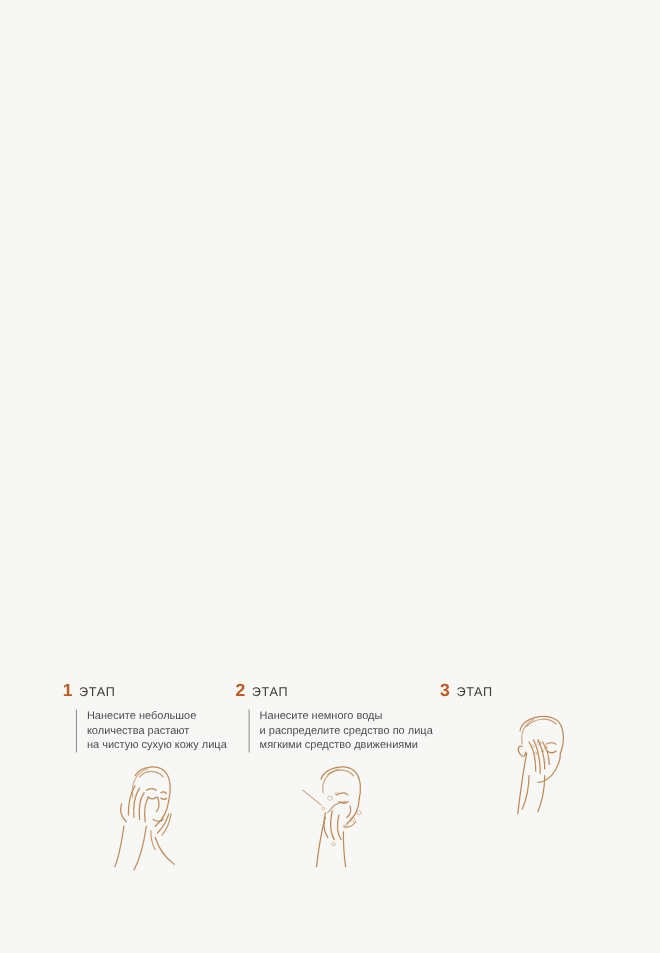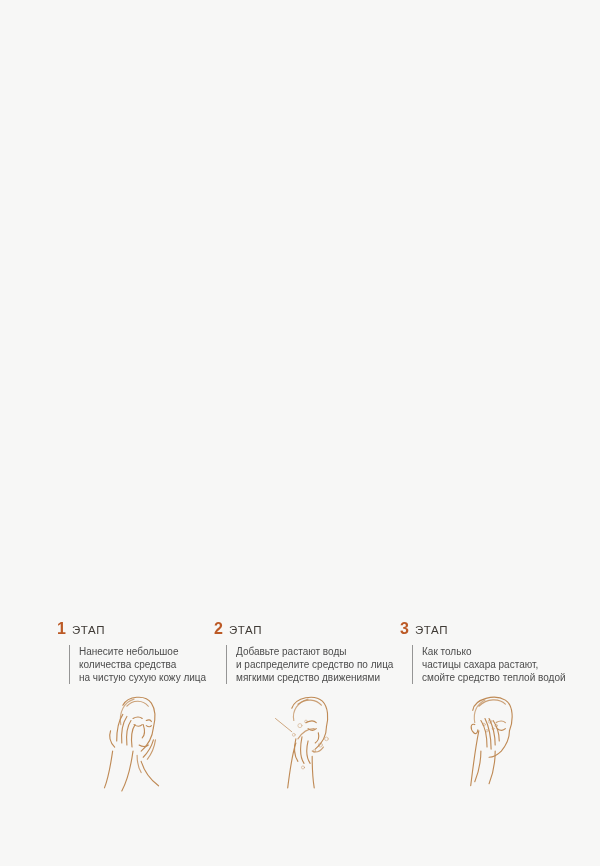--- a/index.html
+++ b/index.html
@@ -65,21 +65,21 @@
 </head>
 <body>
 
 <section class="step step-1">
   <div class="step-header">
     <span class="step-number">1</span>
     <span class="step-label">ЭТАП</span>
   </div>
   <div class="step-text">
     <div>Нанесите небольшое</div>
-    <div>количества средства</div>
+    <div>количества растают</div>
     <div>на чистую сухую кожу лица</div>
   </div>
   <div class="step-illustration">
     <svg width="72" height="102" viewBox="0 0 70 100" fill="none" stroke="#bf8a55" stroke-width="1.1" stroke-linecap="round" stroke-linejoin="round">
 
       <path d="M26,11 C31,2 48,0 54,9 C58,15 58,25 56,33"></path>
       <path d="M30,12 C36,5 46,6 51,12" opacity="0.8"></path>
       <path d="M24,30 C22,18 27,8 37,5" opacity="0.7"></path>
 
       <path d="M56,33 C55,42 51,50 44,56"></path>
@@ -108,21 +108,21 @@
     </svg>
   </div>
 </section>
 
 <section class="step step-2">
   <div class="step-header">
     <span class="step-number">2</span>
     <span class="step-label">ЭТАП</span>
   </div>
   <div class="step-text">
-    <div>Добавьте растают воды</div>
+    <div>Нанесите немного воды</div>
     <div>и распределите средство по лица</div>
     <div>мягкими средство движениями</div>
   </div>
   <div class="step-illustration">
     <svg width="72" height="102" viewBox="0 0 70 100" fill="none" stroke="#bf8a55" stroke-width="1.1" stroke-linecap="round" stroke-linejoin="round">
 
       <path d="M8,24 L24,37" stroke-width="0.9" opacity="0.8"></path>
 
       <path d="M24,14 C28,3 46,0 54,7 C60,13 60,24 58,32"></path>
       <path d="M30,10 C38,4 48,5 53,11" opacity="0.8"></path>
@@ -154,25 +154,20 @@
       </g>
     </svg>
   </div>
 </section>
 
 <section class="step step-3">
   <div class="step-header">
     <span class="step-number">3</span>
     <span class="step-label">ЭТАП</span>
   </div>
-  <div class="step-text">
-    <div>Как только</div>
-    <div>частицы сахара растают,</div>
-    <div>смойте средство теплой водой</div>
-  </div>
   <div class="step-illustration">
     <svg width="72" height="102" viewBox="0 0 70 100" fill="none" stroke="#bf8a55" stroke-width="1.1" stroke-linecap="round" stroke-linejoin="round">
 
       <path d="M22,16 C24,4 44,0 54,6 C62,11 62,26 58,36"></path>
       <path d="M28,12 C36,4 48,4 54,10" opacity="0.8"></path>
       <path d="M24,28 C22,18 26,10 34,6" opacity="0.7"></path>
 
       <path d="M58,36 C58,44 55,50 50,56 C46,60 42,62 38,62"></path>
 
       <path d="M24,30 C20,28 19,34 23,38 C25,40 27,38 27,35"></path>

